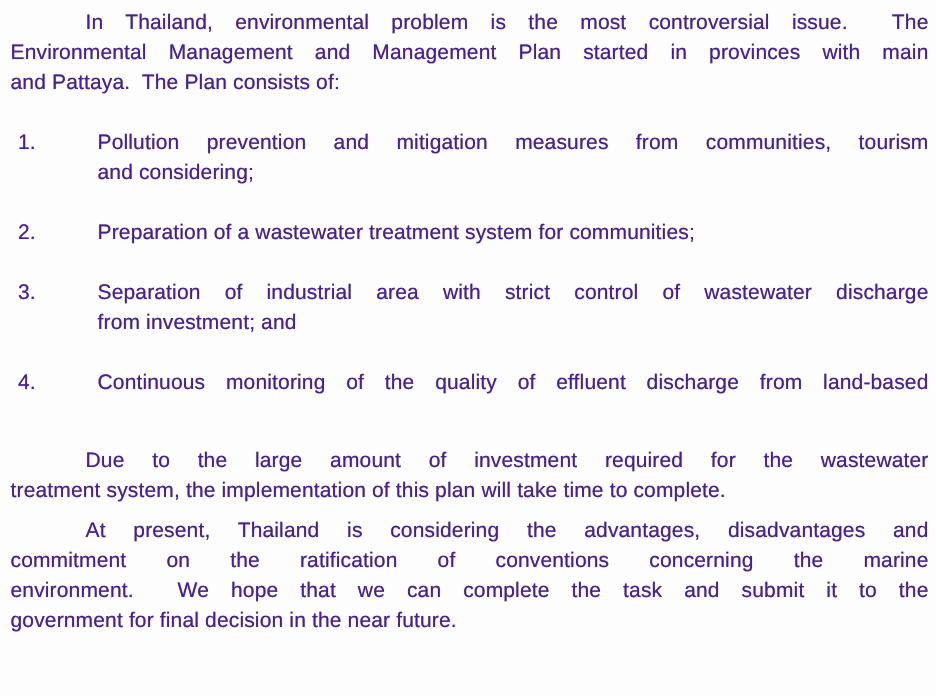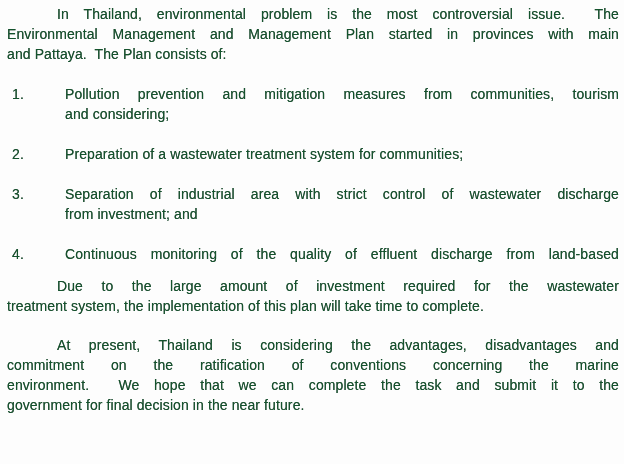--- a/index.html
+++ b/index.html
@@ -11,21 +11,21 @@
     position: relative;
     width: 624px;
     height: 464px;
     box-sizing: border-box;
     background: #fdfdfd;
     padding: 4px 5px 0 7px;
     overflow: hidden;
     font-family: "Liberation Sans", sans-serif;
     font-size: 14px;
     line-height: 20px;
-    color: #14532d;
+    color: #4c1d95;
     text-shadow: 0 0 0.5px rgba(78,78,78,0.85);
     letter-spacing: 0.1px;
   }
   .para, .list-item { margin: 0; }
   .line {
     white-space: pre-wrap;
     min-height: 20px;
   }
   
   .just {
@@ -38,22 +38,22 @@
   .list-item {
     position: relative;
     padding-left: 58px;
     margin-top: 20px;
   }
   .num {
     position: absolute;
     left: 5px;
     top: 0;
   }
-  .gap-p2 { margin-top: 12px; }
-  .gap-p3 { margin-top: 19px; }
+  .gap-p2 { margin-top: 32px; }
+  .gap-p3 { margin-top: 7px; }
 </style>
 </head>
 <body>
 
 <div class="page">
 
   <div class="para">
     <div class="line just indent">In Thailand, environmental problem is the most controversial issue.  The</div>
     <div class="line just">Environmental Management and Management Plan started in provinces with main</div>
     <div class="line">and Pattaya.  The Plan consists of:</div>

